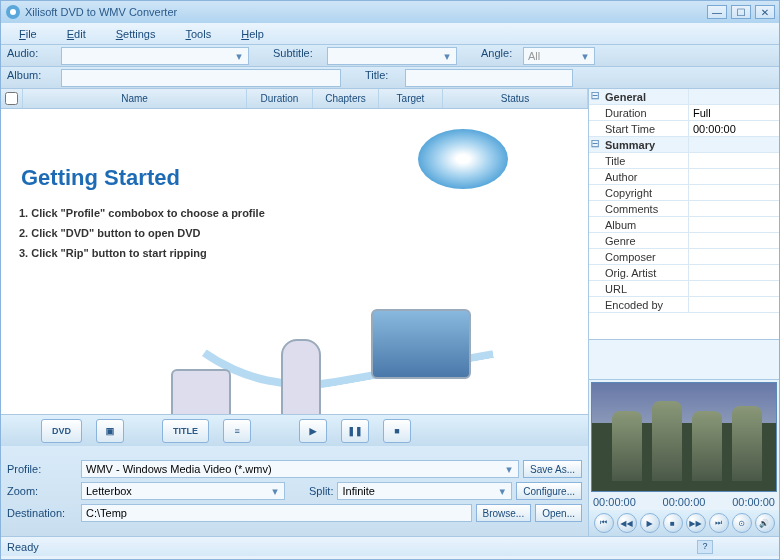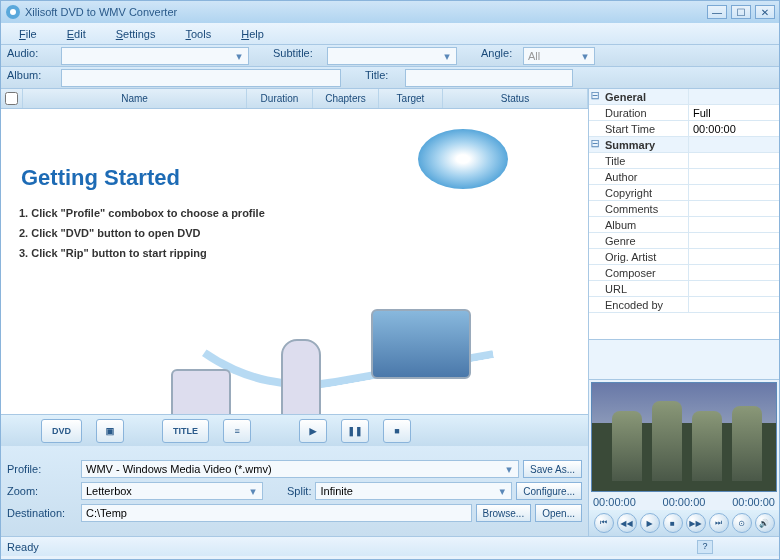--- a/index.html
+++ b/index.html
@@ -150,21 +150,21 @@
       <div class="opt-row">
         <span class="lbl">Profile:</span>
         <div class="dd" style="flex:1">
             <span>WMV - Windows Media Video  (*.wmv)</span>
             <span class="arrow">▾</span>
           </div>
         <div class="btn-small">Save As...</div>
       </div>
       <div class="opt-row">
         <span class="lbl">Zoom:</span>
-        <div class="dd" style="width:182px">
+        <div class="dd" style="width:204px">
             <span>Letterbox</span>
             <span class="arrow">▾</span>
           </div>
         <span class="lbl-s" style="margin-left:20px">Split:</span>
         <div class="dd" style="flex:1">
             <span>Infinite</span>
             <span class="arrow">▾</span>
           </div>
         <div class="btn-small">Configure...</div>
       </div>
@@ -226,26 +226,26 @@
           <span class="k">Album</span>
           <span class="v"></span>
         </div>
       <div class="prop-row">
           <span class="expand"></span>
           <span class="k">Genre</span>
           <span class="v"></span>
         </div>
       <div class="prop-row">
           <span class="expand"></span>
+          <span class="k">Composer</span>
+          <span class="v"></span>
+        </div>
+      <div class="prop-row">
+          <span class="expand"></span>
           <span class="k">Orig. Artist</span>
-          <span class="v"></span>
-        </div>
-      <div class="prop-row">
-          <span class="expand"></span>
-          <span class="k">Composer</span>
           <span class="v"></span>
         </div>
       <div class="prop-row">
           <span class="expand"></span>
           <span class="k">URL</span>
           <span class="v"></span>
         </div>
       <div class="prop-row">
           <span class="expand"></span>
           <span class="k">Encoded by</span>

